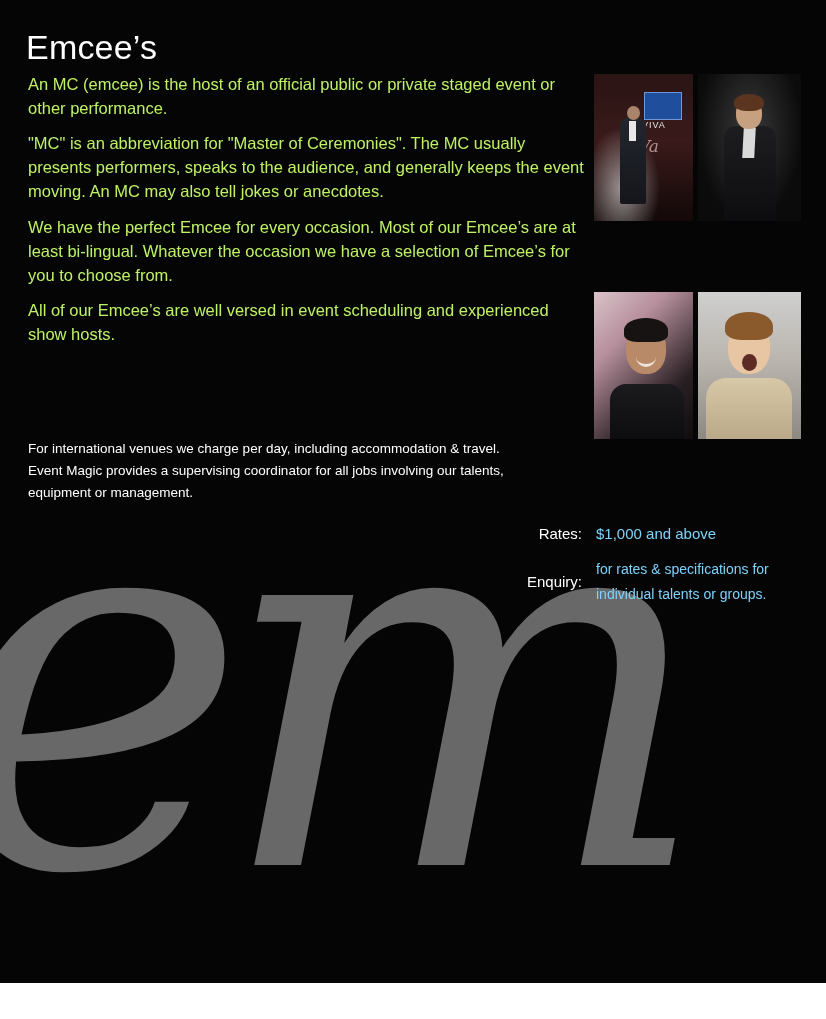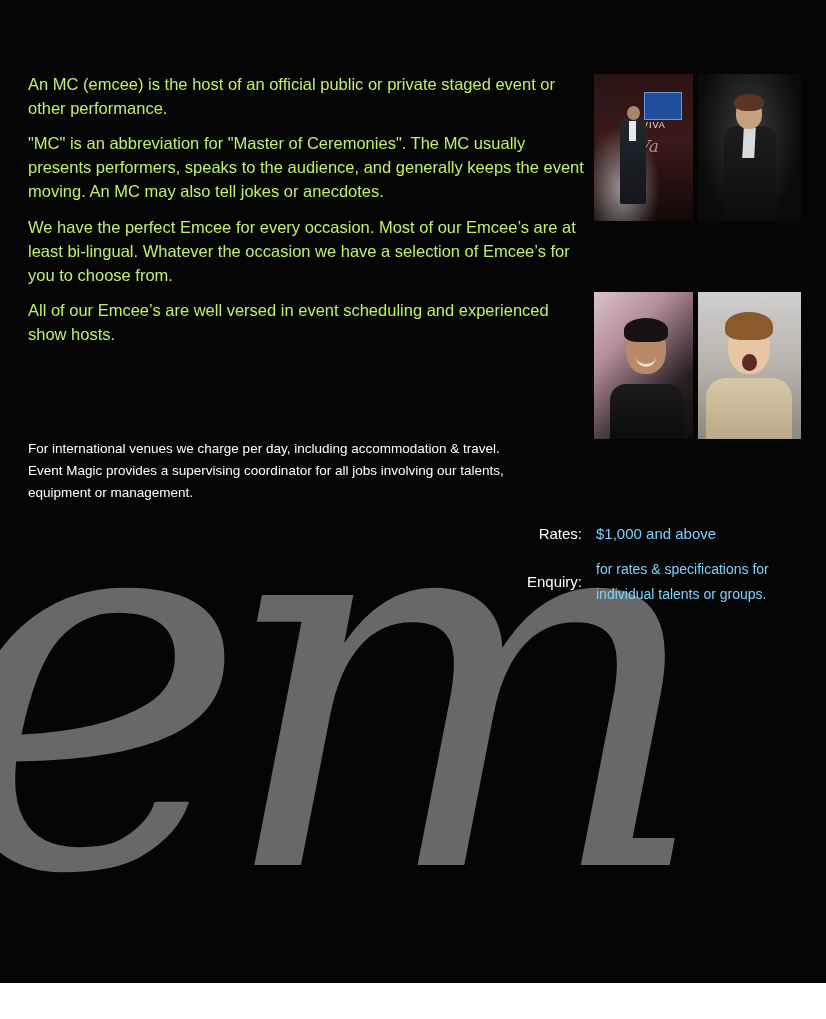--- a/index.html
+++ b/index.html
@@ -300,20 +300,21 @@
 <body>
 
 <div id="page">
 
   <div id="slide">
 
     <div id="watermark">em</div>
 
     <div id="content">
 
+      <div id="title">Emcee’s</div>
 
       <div class="body-para" id="para-0">An MC (emcee) is the host of an official public or private staged event or other performance.</div>
       <div class="body-para" id="para-1">"MC" is an abbreviation for "Master of Ceremonies". The MC usually presents performers, speaks to the audience, and generally keeps the event moving. An MC may also tell jokes or anecdotes.</div>
       <div class="body-para" id="para-2">We have the perfect Emcee for every occasion. Most of our Emcee’s are at least bi-lingual. Whatever the occasion we have a selection of Emcee’s for you to choose from.</div>
       <div class="body-para" id="para-3">All of our Emcee’s are well versed in event scheduling and experienced show hosts.</div>
 
       <div class="note-line" id="note-0">For international venues we charge per day, including accommodation &amp; travel.</div>
       <div class="note-line" id="note-2">equipment or management.</div>
       <div class="note-line" id="note-1">Event Magic provides a supervising coordinator for all jobs involving our talents,</div>
 

